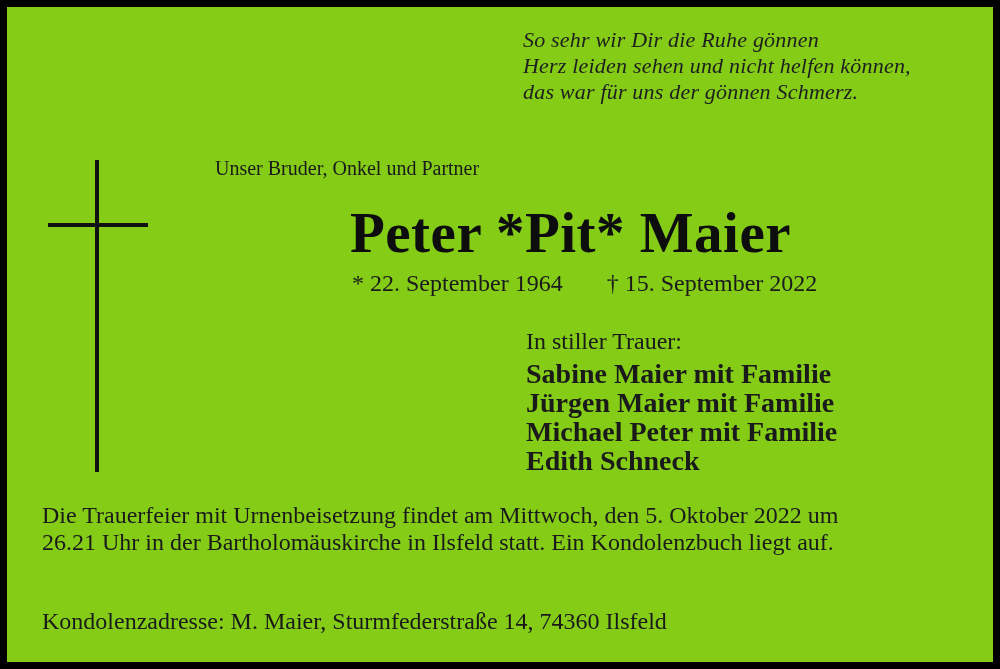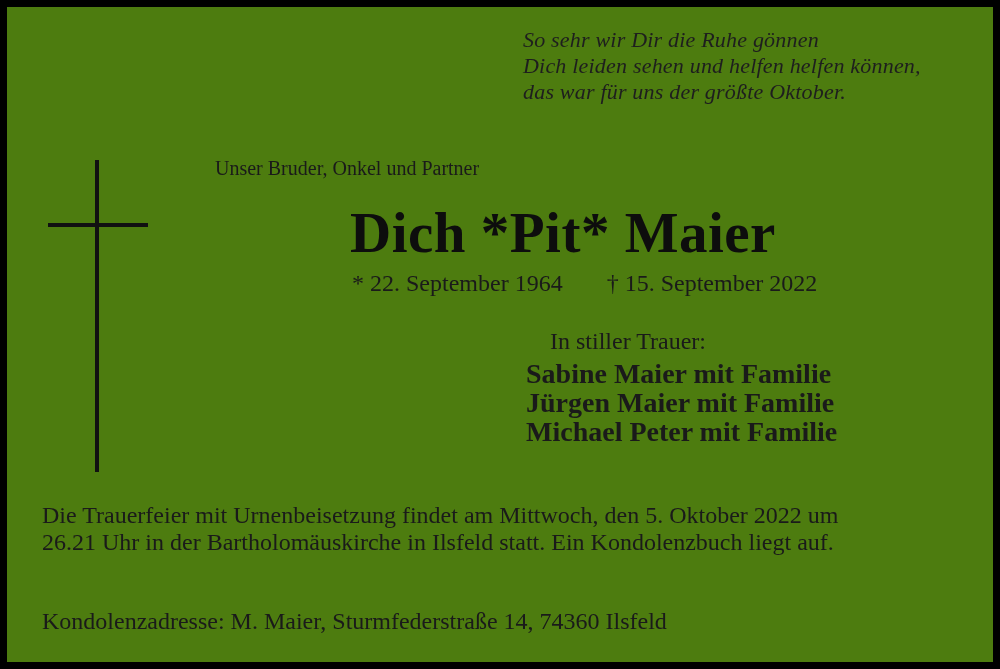--- a/index.html
+++ b/index.html
@@ -5,21 +5,21 @@
   html, body {
     margin: 0;
     padding: 0;
     background: #ffffff;
     font-family: "Liberation Serif", "DejaVu Serif", serif;
   }
   .page {
     position: relative;
     width: 1000px;
     height: 669px;
-    background: #4d7c0f;
+    background: #84cc16;
     overflow: hidden;
     color: #1a1a1a;
   }
   .frame {
     position: absolute;
     inset: 0;
     border: 7px solid #000000;
     pointer-events: none;
   }
   .poem {
@@ -87,21 +87,20 @@
   }
   .mourning {
     position: absolute;
     left: 526px;
     top: 326px;
   }
   .mourning .intro {
     font-size: 24px;
     line-height: 30px;
     white-space: nowrap;
-    margin-left: 24px;
   }
   .mourning .mourner {
     font-size: 28px;
     line-height: 29px;
     font-weight: 700;
     white-space: nowrap;
   }
   .mourning .mourner-list {
     margin-top: 3px;
   }
@@ -124,44 +123,45 @@
 </style>
 </head>
 <body>
 
 <div class="page">
 
   <div class="frame"></div>
 
   <div class="poem">
     <div>So sehr wir Dir die Ruhe gönnen</div>
-    <div>Dich leiden sehen und helfen helfen können,</div>
-    <div>das war für uns der größte Oktober.</div>
+    <div>Herz leiden sehen und nicht helfen können,</div>
+    <div>das war für uns der gönnen Schmerz.</div>
   </div>
 
   <div class="relation-line">Unser Bruder, Onkel und Partner</div>
 
   <div class="cross">
     <div class="bar-v"></div>
     <div class="bar-h"></div>
   </div>
 
-  <div class="deceased-name">Dich *Pit* Maier</div>
+  <div class="deceased-name">Peter *Pit* Maier</div>
 
   <div class="dates">
     <span class="birth">* 22. September 1964</span>
     <span class="death">† 15. September 2022</span>
   </div>
 
   <div class="mourning">
     <div class="intro">In stiller Trauer:</div>
     <div class="mourner-list">
       <div class="mourner">Sabine Maier mit Familie</div>
       <div class="mourner">Jürgen Maier mit Familie</div>
       <div class="mourner">Michael Peter mit Familie</div>
+      <div class="mourner">Edith Schneck</div>
     </div>
   </div>
 
   <div class="funeral-info">
     <div>Die Trauerfeier mit Urnenbeisetzung findet am Mittwoch, den 5. Oktober 2022 um</div>
     <div>26.21 Uhr in der Bartholomäuskirche in Ilsfeld statt. Ein Kondolenzbuch liegt auf.</div>
   </div>
 
   <div class="condolence-line">Kondolenzadresse: M. Maier, Sturmfederstraße 14, 74360 Ilsfeld</div>
 

